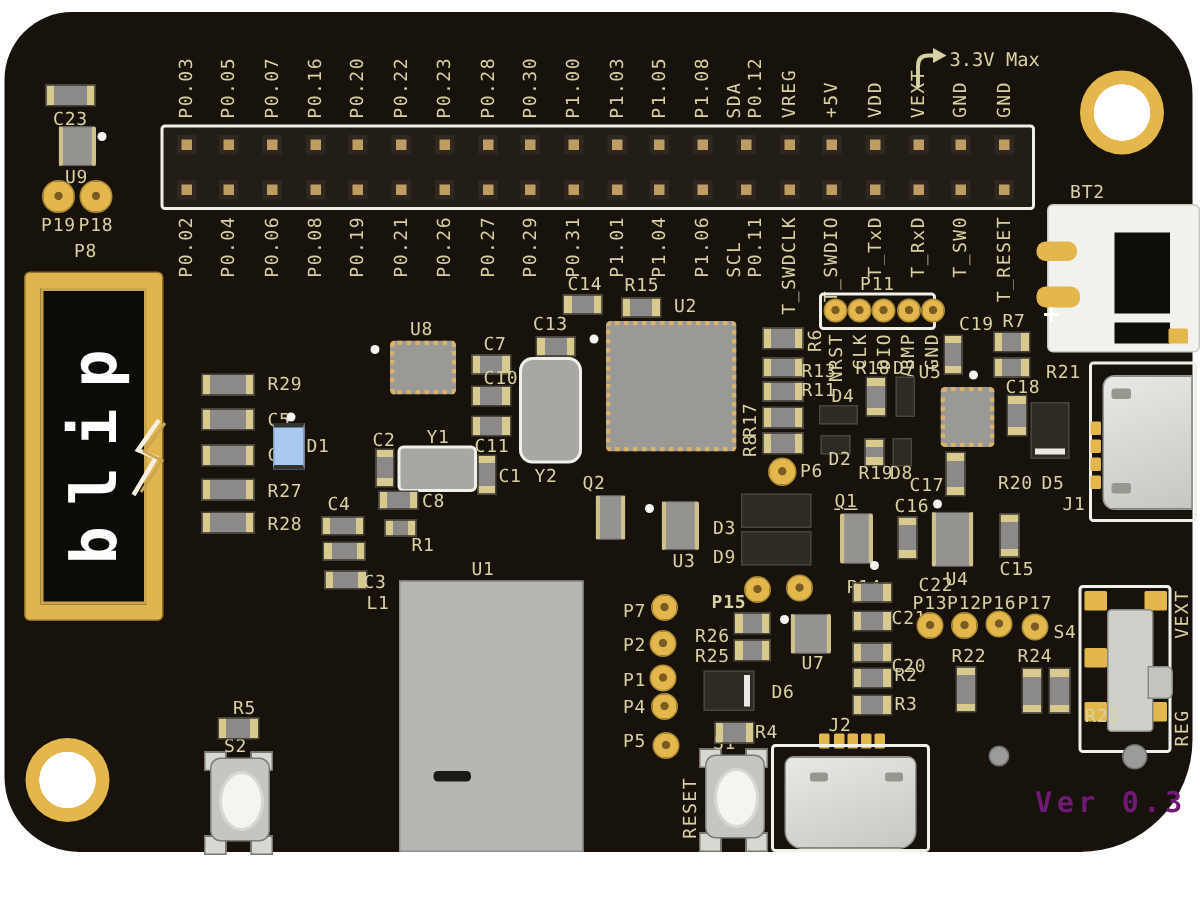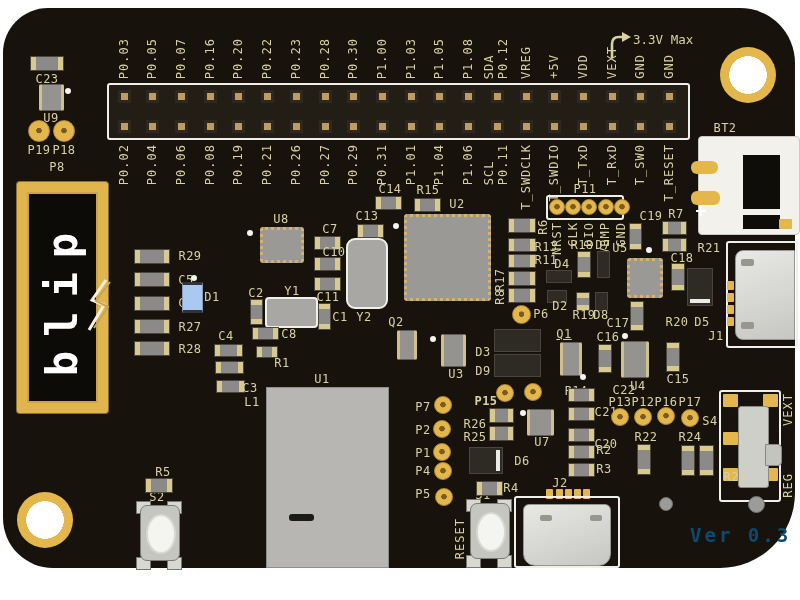--- a/index.html
+++ b/index.html
@@ -48,21 +48,21 @@
               display:flex;align-items:center;justify-content:center}
   #logo-text{writing-mode:vertical-rl;transform:rotate(180deg);
              font:bold 42px/46px "DejaVu Sans Mono",monospace;letter-spacing:14px;color:#ffffff}
   #bt2-body{position:absolute;left:698px;top:136px;width:100px;height:97px;background:#f2f1ec;
             border:1px solid #c9c8c2;border-radius:4px}
   #bt2-slot{position:absolute;left:743px;top:155px;width:37px;height:54px;background:#0e0d0a}
   #bt2-slot2{position:absolute;left:743px;top:215px;width:37px;height:14px;background:#0e0d0a}
   #bt2-plus{position:absolute;left:701px;top:210px;transform:translate(-50%,-50%);
             font:bold 18px "DejaVu Sans Mono",monospace;color:#ffffff}
   #version{position:absolute;left:690px;top:524px;font:bold 19px "DejaVu Sans Mono",monospace;
-           color:#0c4a6e;letter-spacing:3px}
+           color:#701a75;letter-spacing:3px}
   #vnote{position:absolute;left:633px;top:32px;font:12.5px "DejaVu Sans Mono",monospace;color:var(--silk)}
   #u1-body{position:absolute;left:266px;top:387px;width:121px;height:179px;background:#b7b6b3;border:1px solid #8f8e8b}
   #u1-dash{position:absolute;left:289px;top:514px;width:25px;height:7px;background:#1a1a18;border-radius:3px}
   #s4-body{position:absolute;left:738px;top:406px;width:29px;height:80px;background:#cfcfca;border:1px solid #8a8a84;border-radius:3px}
   #s4-nub{position:absolute;left:765px;top:444px;width:15px;height:20px;background:#c4c4bf;border:1px solid #8a8a84;border-radius:0 4px 4px 0}
 </style>
 </head>
 <body>
 
 <div id="stage">

